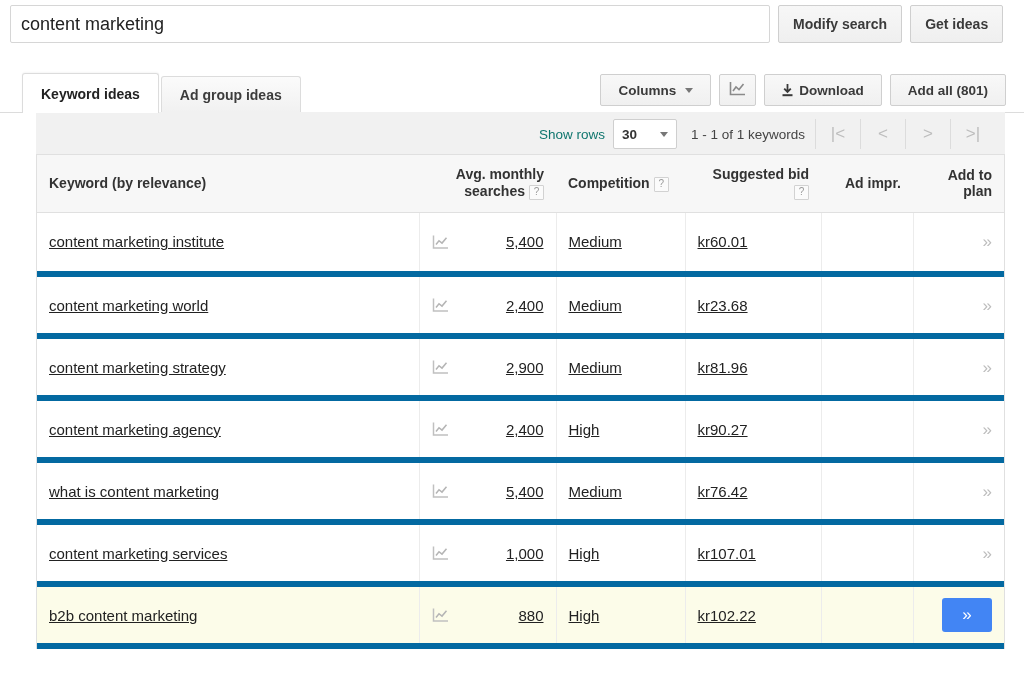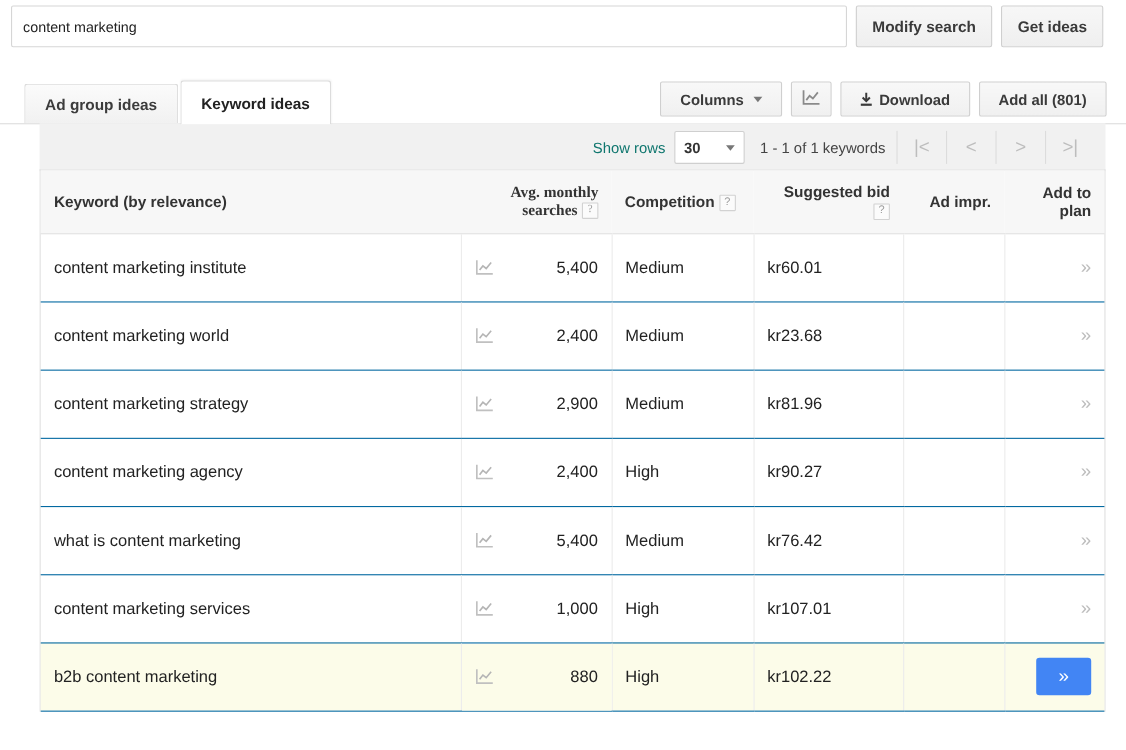--- a/index.html
+++ b/index.html
@@ -29,21 +29,21 @@
   .search-input {
     box-sizing: border-box;
     width: 760px;
     height: 38px;
     margin-left: 10px;
     margin-top: 5px;
     border: 1px solid #d6d6d6;
     border-radius: 2px;
     background: #fff;
     font-family: "Liberation Sans", sans-serif;
-    font-size: 13px;
+    font-size: 18px;
     color: #222;
     padding: 4px 10px;
     outline: none;
   }
   .btn {
     box-sizing: border-box;
     height: 38px;
     margin-top: 5px;
     margin-left: 8px;
     padding: 0 14px;
@@ -213,21 +213,21 @@
     border-bottom: 1px solid #e0e0e0;
     font-size: 14px;
     font-weight: bold;
     color: #333;
     height: 57px;
     padding: 0 12px;
     box-sizing: border-box;
     vertical-align: middle;
   }
   th.c-keyword { text-align: left; width: 382px; }
-  th.c-vol     { text-align: right; width: 137px; font-family: Liberation Serif, serif; }
+  th.c-vol     { text-align: right; width: 137px; }
   th.c-comp    { text-align: left;  width: 129px; }
   th.c-bid     { text-align: right; width: 136px; }
   th.c-impr    { text-align: right; width: 92px;  }
   th.c-add     { text-align: right; width: 91px;  }
 
   .th-stack {
     display: block;
     line-height: 17px;
   }
   .help {
@@ -243,28 +243,29 @@
     border-radius: 1px;
     background: #fbfbfb;
     vertical-align: middle;
     margin-left: 4px;
     cursor: pointer;
   }
   .th-impr { vertical-align: top; }
   .th-add  { vertical-align: bottom; }
 
   table.kw tbody td {
-    border-bottom: 1px solid #0369a1;
+    border-bottom: 6px solid #0369a1;
     border-left: 1px solid #ececec;
     height: 62px;
     padding: 0 12px;
     box-sizing: border-box;
     font-size: 15px;
     color: #222;
     vertical-align: middle;
+    text-decoration: underline;
   }
   table.kw tbody td.first { border-left: none; }
   td.t-keyword { text-align: left; }
   td.t-vol     { text-align: right; position: relative; padding-left: 40px; }
   td.t-comp    { text-align: left; }
   td.t-bid     { text-align: left; }
   td.t-impr    { text-align: right; }
   td.t-add     { text-align: right; }
 
   tr.highlight td { background: #fcfce9; }
@@ -305,22 +306,22 @@
 <body>
 
 <div class="searchbar">
   <input class="search-input" type="text" value="content marketing" placeholder="Enter one or more of the following:" style="">
   <button class="btn">Modify search</button>
   <button class="btn">Get ideas</button>
 </div>
 
 <div class="tabstrip">
   <div class="tabs">
+    <div class="tab active">Keyword ideas</div>
     <div class="tab">Ad group ideas</div>
-    <div class="tab active">Keyword ideas</div>
   </div>
 
   <div class="toolbar">
     <div class="tbtn">
       <span>Columns</span>
       <span class="caret"></span>
     </div>
 
     <div class="tbtn icon-only">
       <span>

